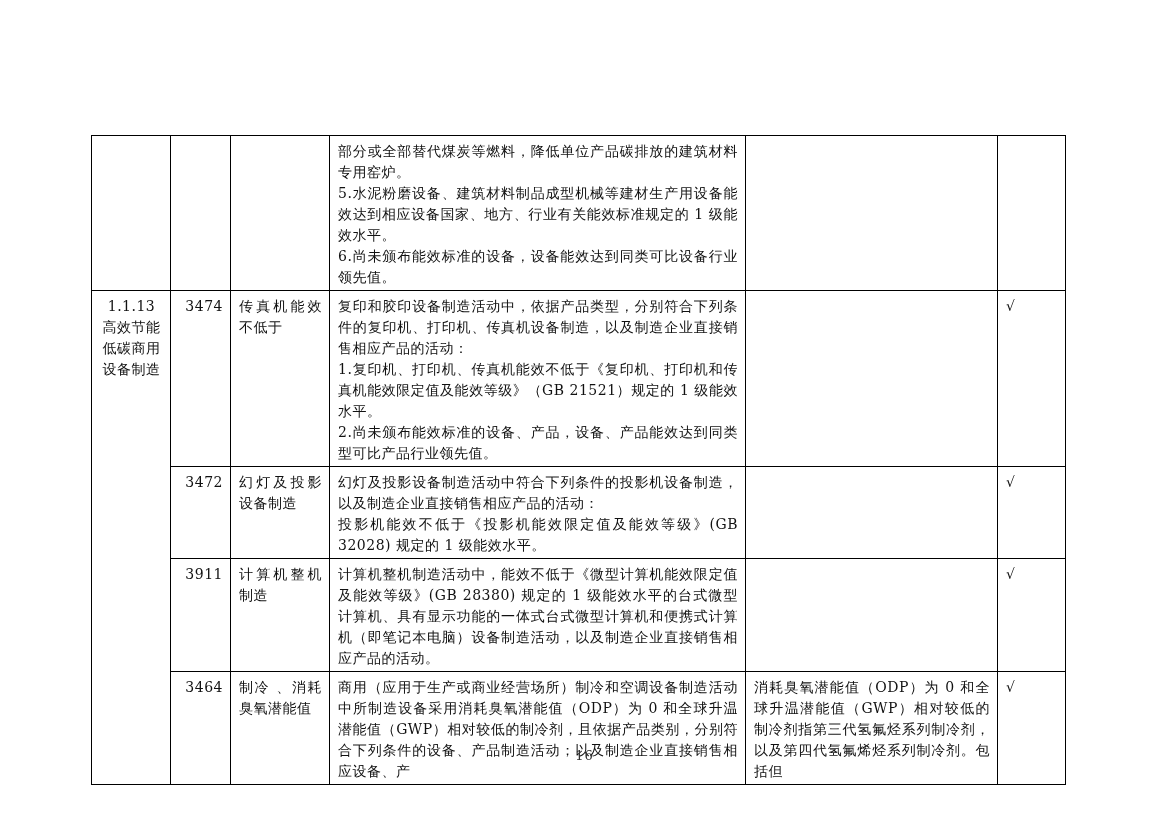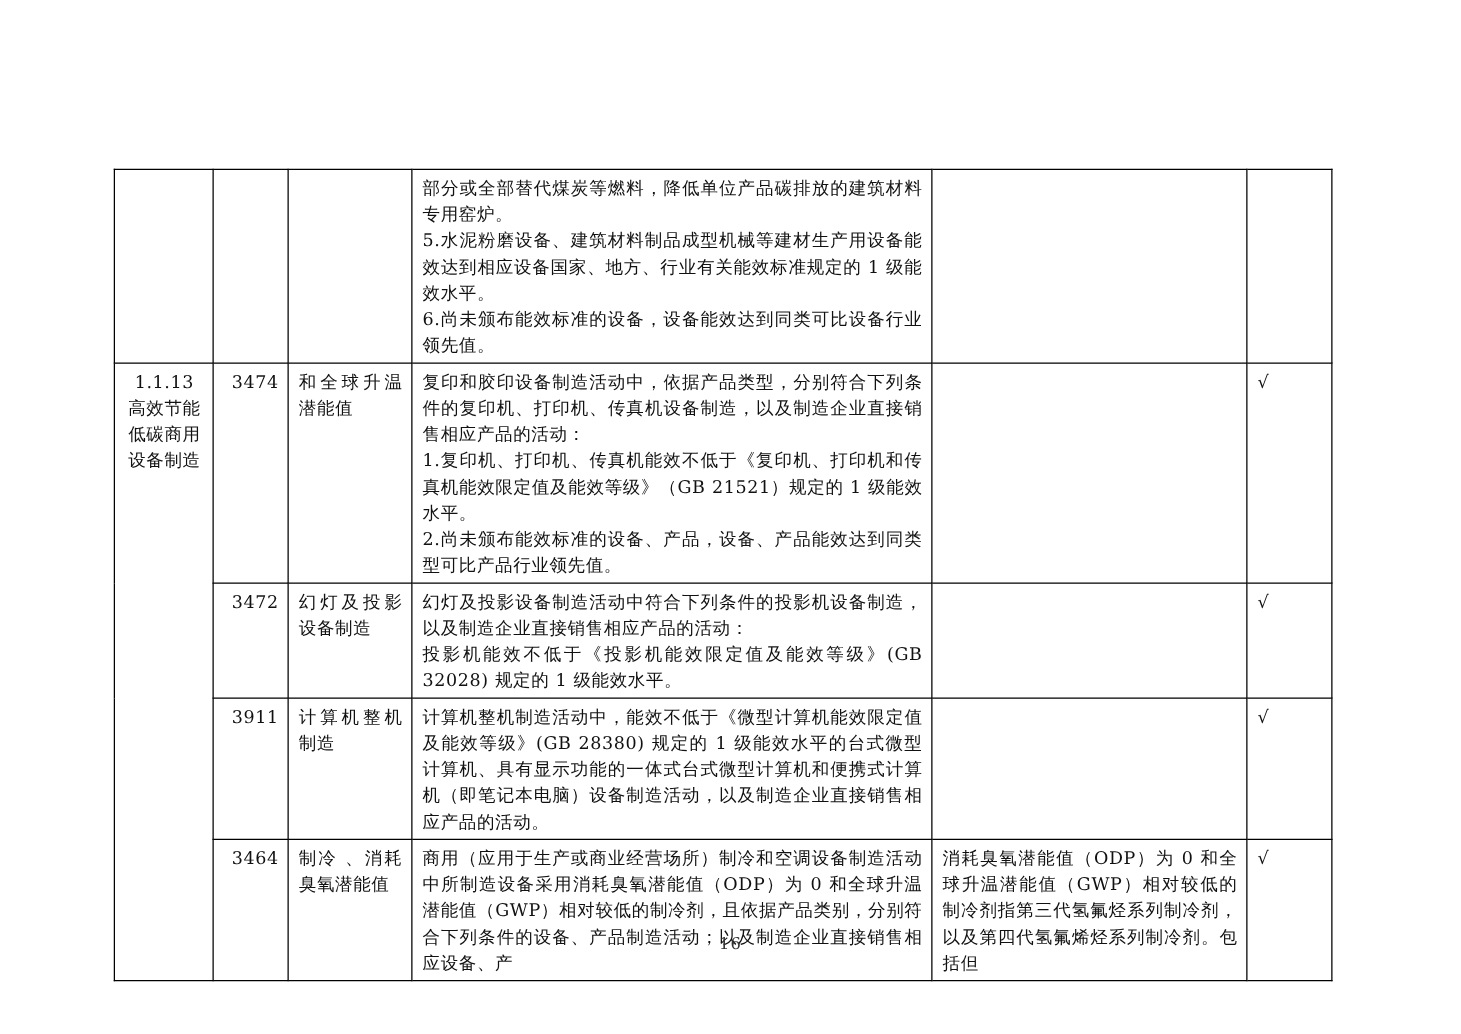--- a/index.html
+++ b/index.html
@@ -82,21 +82,21 @@
         <td class="ind"></td>
         <td class="desc">部分或全部替代煤炭等燃料，降低单位产品碳排放的建筑材料专用窑炉。
 5.水泥粉磨设备、建筑材料制品成型机械等建材生产用设备能效达到相应设备国家、地方、行业有关能效标准规定的 1 级能效水平。
 6.尚未颁布能效标准的设备，设备能效达到同类可比设备行业领先值。</td>
         <td class="note"></td>
         <td class="chk"></td>
       </tr>
       <tr class="r2">
         <td class="cat" rowspan="4">1.1.13 高效节能低碳商用设备制造</td>
         <td class="code">3474</td>
-        <td class="ind">和全球升温潜能值</td>
+        <td class="ind">传真机能效不低于</td>
         <td class="desc">复印和胶印设备制造活动中，依据产品类型，分别符合下列条件的复印机、打印机、传真机设备制造，以及制造企业直接销售相应产品的活动：
 1.复印机、打印机、传真机能效不低于《复印机、打印机和传真机能效限定值及能效等级》（GB 21521）规定的 1 级能效水平。
 2.尚未颁布能效标准的设备、产品，设备、产品能效达到同类型可比产品行业领先值。</td>
         <td class="note"></td>
         <td class="chk">√</td>
       </tr>
       <tr class="r3">
         <td class="code">3472</td>
         <td class="ind">幻灯及投影设备制造</td>
         <td class="desc">幻灯及投影设备制造活动中符合下列条件的投影机设备制造，以及制造企业直接销售相应产品的活动：

